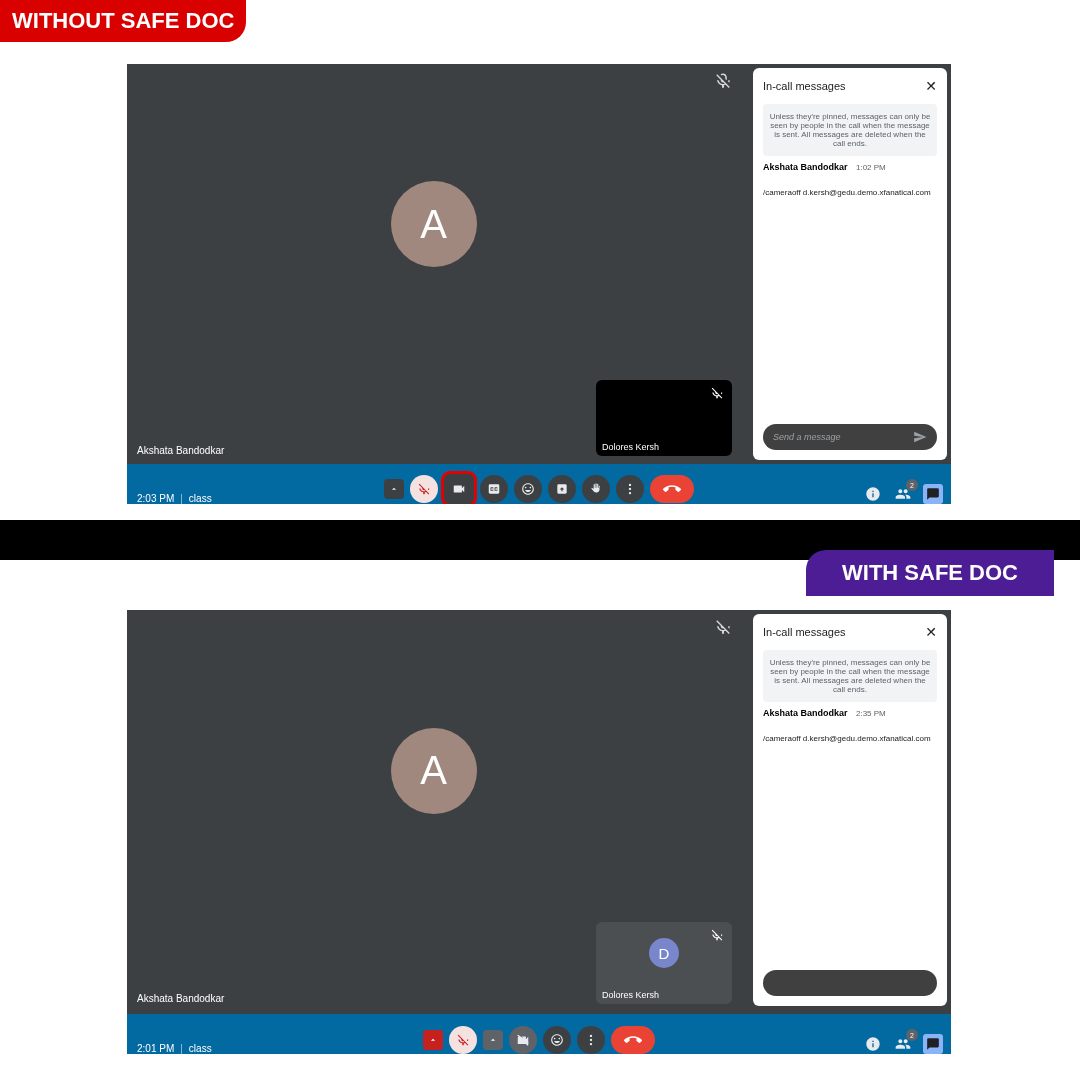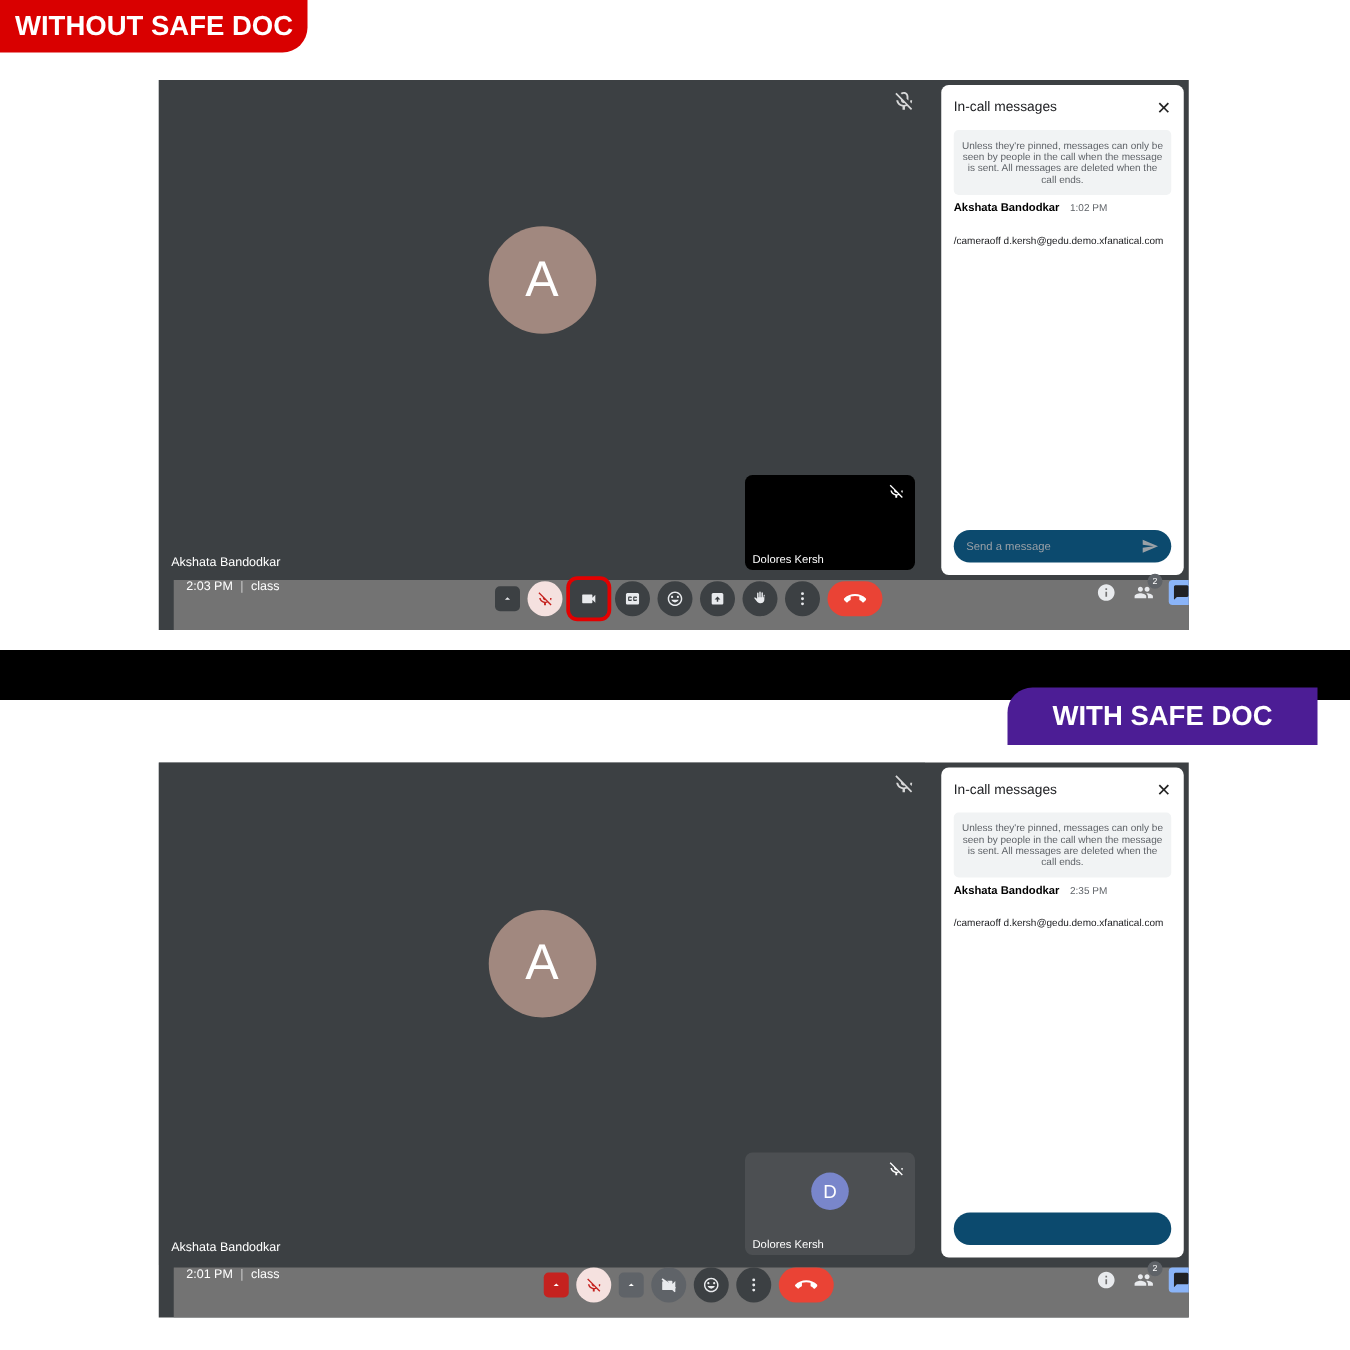--- a/index.html
+++ b/index.html
@@ -52,29 +52,29 @@
 .close-x { font-size: 14px; cursor: pointer; color: #222; }
 .chat-notice {
   background: #f1f3f4; font-size: 8px; color: #5f6368; text-align: center;
   padding: 8px 6px; border-radius: 4px; 
 }
 .msg-author { font-size: 9px; font-weight: bold; display: inline; }
 .msg-time { font-size: 8px; color: #5f6368; margin-left: 4px; }
 .msg-body { font-size: 8px; color: #202124; margin-top: 14px; }
 .chat-input {
   position: absolute; bottom: 10px; left: 10px; right: 10px; height: 26px;
-  background: #0c4a6e; border-radius: 14px; display: flex; align-items: center;
-  padding: 0 10px; justify-content: space-between;
+  background: #404040; border-radius: 14px; display: flex; align-items: center;
+  padding: 0 10px; justify-content: space-between; font-style: italic;
 }
 .chat-input-text { font-size: 9px; color: #9aa0a6; }
 .mw2 .chat-input-text { visibility: hidden; }
 .send-icon { color: #9aa0a6; width: 14px; height: 14px; }
 .bottom-bar {
   position: absolute; bottom: 0; left: 0; width: 100%; height: 40px;
-  background: #737373; display: flex; align-items: flex-start; color: #fff; margin-left: 12px;
+  background: #0369a1; display: flex; align-items: flex-end; color: #fff;
 }
 .time-room { font-size: 10px; margin-left: 10px; display: flex; align-items: center; gap: 6px; }
 .time-room .sep { opacity: 0.6; }
 .center-controls { position: absolute; left: 50%; transform: translateX(-50%); display: flex; gap: 6px; align-items: center; }
 .ctrl {
   width: 28px; height: 28px; border-radius: 50%;
   display: flex; align-items: center; justify-content: center;
   background: #3c4043; color: #e8eaed; font-size: 12px;
 }
 .ctrl.small-caret { width: 20px; height: 20px; border-radius: 4px; background: #3c4043; }

